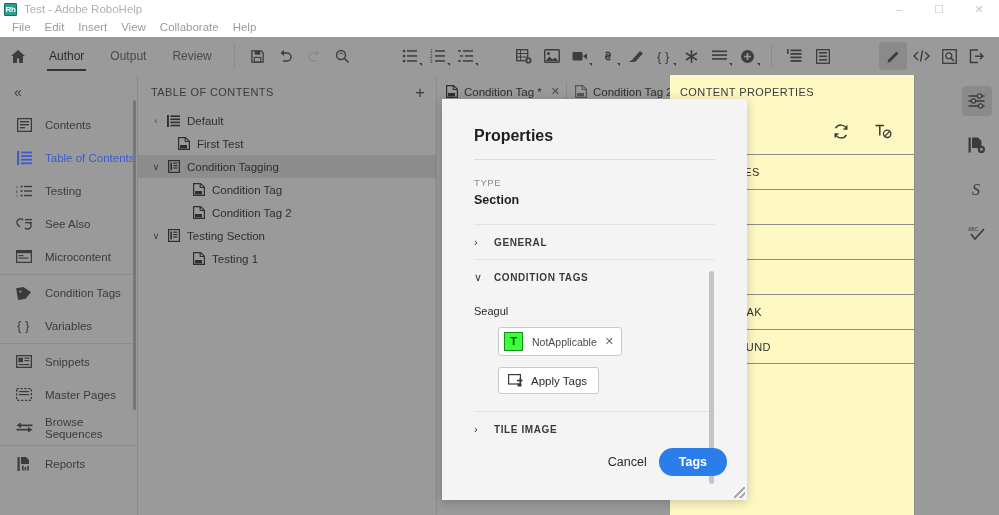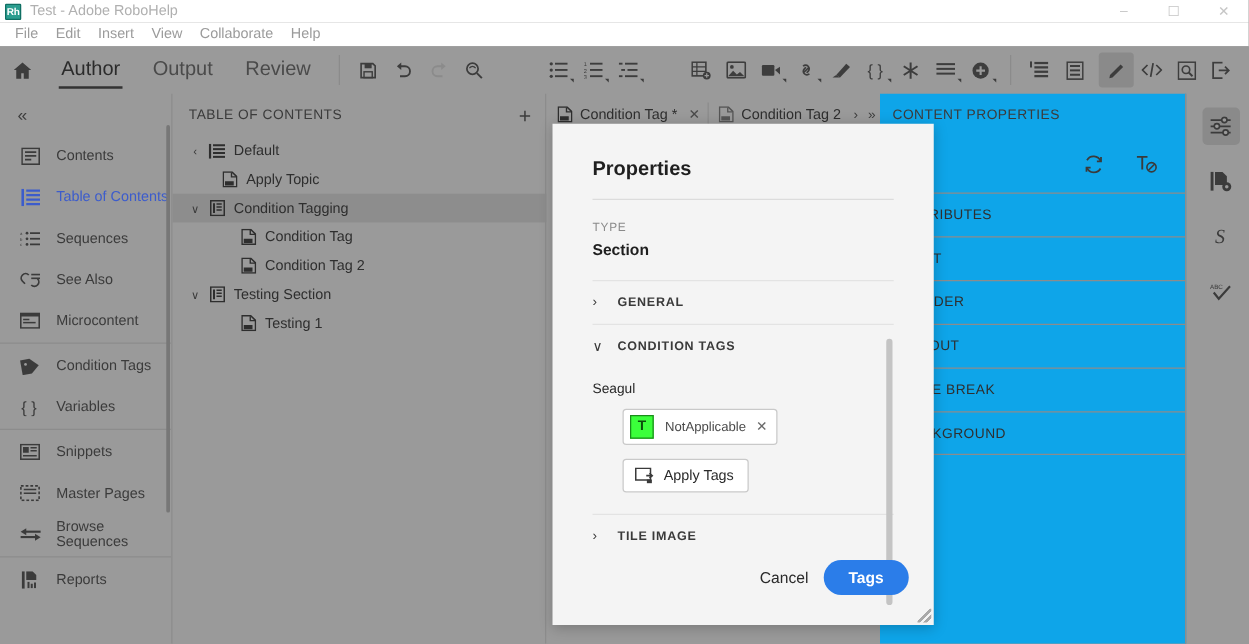--- a/index.html
+++ b/index.html
@@ -38,21 +38,21 @@
     font-size: 11.5px; color: #9b9b9b; padding: 0 7px; line-height: 19px;
   }
 
   
   .toolbar {
     position: absolute; top: 37px; left: 0; width: 999px; height: 38px;
     background: #9a9a9a; display: flex; align-items: center;
   }
   .tb-home { width: 36px; display: flex; align-items: center; justify-content: center; }
   .tb-tab {
-    font-size: 16px; color: #4a4a4a; padding: 0 13px; height: 38px;
+    font-size: 12px; color: #4a4a4a; padding: 0 13px; height: 38px;
     display: flex; align-items: center; position: relative;
   }
   .tb-tab.active { color: #2b2b2b; }
   .tb-tab.active::after {
     content: ''; position: absolute; left: 11px; right: 11px; bottom: 4px;
     height: 2px; background: #333333;
   }
   .tb-sep { width: 1px; height: 24px; background: #8b8b8b; margin: 0 9px; }
   .tb-icon {
     width: 28px; height: 28px; display: flex; align-items: center; justify-content: center;
@@ -126,22 +126,22 @@
   .chev { color: #3d3d3d; font-size: 11px; padding: 0 4px; }
 
   
   .canvas {
     position: absolute; top: 108px; left: 438px; width: 272px; height: 407px;
     background: #9a9a9a;
   }
 
   
   .rprops {
-    position: absolute; top: 75px; left: 704px; width: 245px; height: 440px;
-    background: #0ea5e9; border-right: 1px solid #8c8c8c;
+    position: absolute; top: 75px; left: 670px; width: 245px; height: 440px;
+    background: #fef9c3; border-right: 1px solid #8c8c8c;
   }
   .rprops-title {
     height: 34px; display: flex; align-items: center; padding-left: 10px;
     font-size: 11px; color: #3b3b3b; letter-spacing: 0.4px;
   }
   .rprops-tools {
     height: 45px; display: flex; align-items: center; justify-content: flex-end;
     padding-right: 22px; gap: 26px; color: #3a3a3a;
   }
   .rprops-sec {
@@ -470,21 +470,21 @@
             <text x="0" y="8.5" font-size="3.4" fill="#3b3b3b" font-family="sans-serif">b</text>
             <text x="0" y="13" font-size="3.4" fill="#3b3b3b" font-family="sans-serif">c</text>
             <circle cx="5.6" cy="2.5" r="1.1" fill="#3b3b3b"></circle>
             <circle cx="5.6" cy="7" r="1.1" fill="#3b3b3b"></circle>
             <circle cx="5.6" cy="11.5" r="1.1" fill="#3b3b3b"></circle>
             <rect x="8" y="1.8" width="8" height="1.4" fill="#3b3b3b"></rect>
             <rect x="8" y="6.3" width="8" height="1.4" fill="#3b3b3b"></rect>
             <rect x="8" y="10.8" width="8" height="1.4" fill="#3b3b3b"></rect>
           </svg>
       </span>
-      <span>Sequences</span>
+      <span>Testing</span>
     </div>
 
     <div class="rail-item">
       <span class="ico">
         <svg width="16" height="14" viewBox="0 0 16 14">
             <path d="M7 3a3.5 3.5 0 0 0-5 5l2 2" fill="none" stroke="#3b3b3b" stroke-width="1.4"></path>
             <path d="M9 11a3.5 3.5 0 0 0 5-5" fill="none" stroke="#3b3b3b" stroke-width="1.4"></path>
             <rect x="9" y="2" width="7" height="1.3" fill="#3b3b3b"></rect>
             <rect x="9" y="5" width="7" height="1.3" fill="#3b3b3b"></rect>
           </svg>
@@ -601,21 +601,21 @@
     </div>
 
     <div class="toc-row" style="padding-left:36px">
       <span class="toc-ico">
         <svg width="12" height="13" viewBox="0 0 12 13">
             <path d="M0.6 0.6h7L11.4 4.3v8.1H0.6z" fill="none" stroke="#2e2e2e" stroke-width="1.2"></path>
             <path d="M7.2 0.9v3.6h3.8" fill="none" stroke="#2e2e2e" stroke-width="1.1"></path>
             <rect x="2" y="8" width="7" height="3.4" fill="#2e2e2e"></rect>
           </svg>
       </span>
-      <span class="toc-label">Apply Topic</span>
+      <span class="toc-label">First Test</span>
     </div>
 
     <div class="toc-row sel" style="padding-left:10px">
       <span class="toc-arrow">∨</span>
       <span class="toc-ico">
         <svg width="12" height="13" viewBox="0 0 12 13">
             <rect x="0.6" y="0.6" width="10.8" height="11.8" fill="none" stroke="#2e2e2e" stroke-width="1.2"></rect>
             <rect x="2.4" y="2.6" width="1.6" height="7.8" fill="#2e2e2e"></rect>
             <rect x="5.2" y="2.6" width="4.2" height="1.2" fill="#2e2e2e"></rect>
             <rect x="5.2" y="5" width="4.2" height="1.2" fill="#2e2e2e"></rect>

